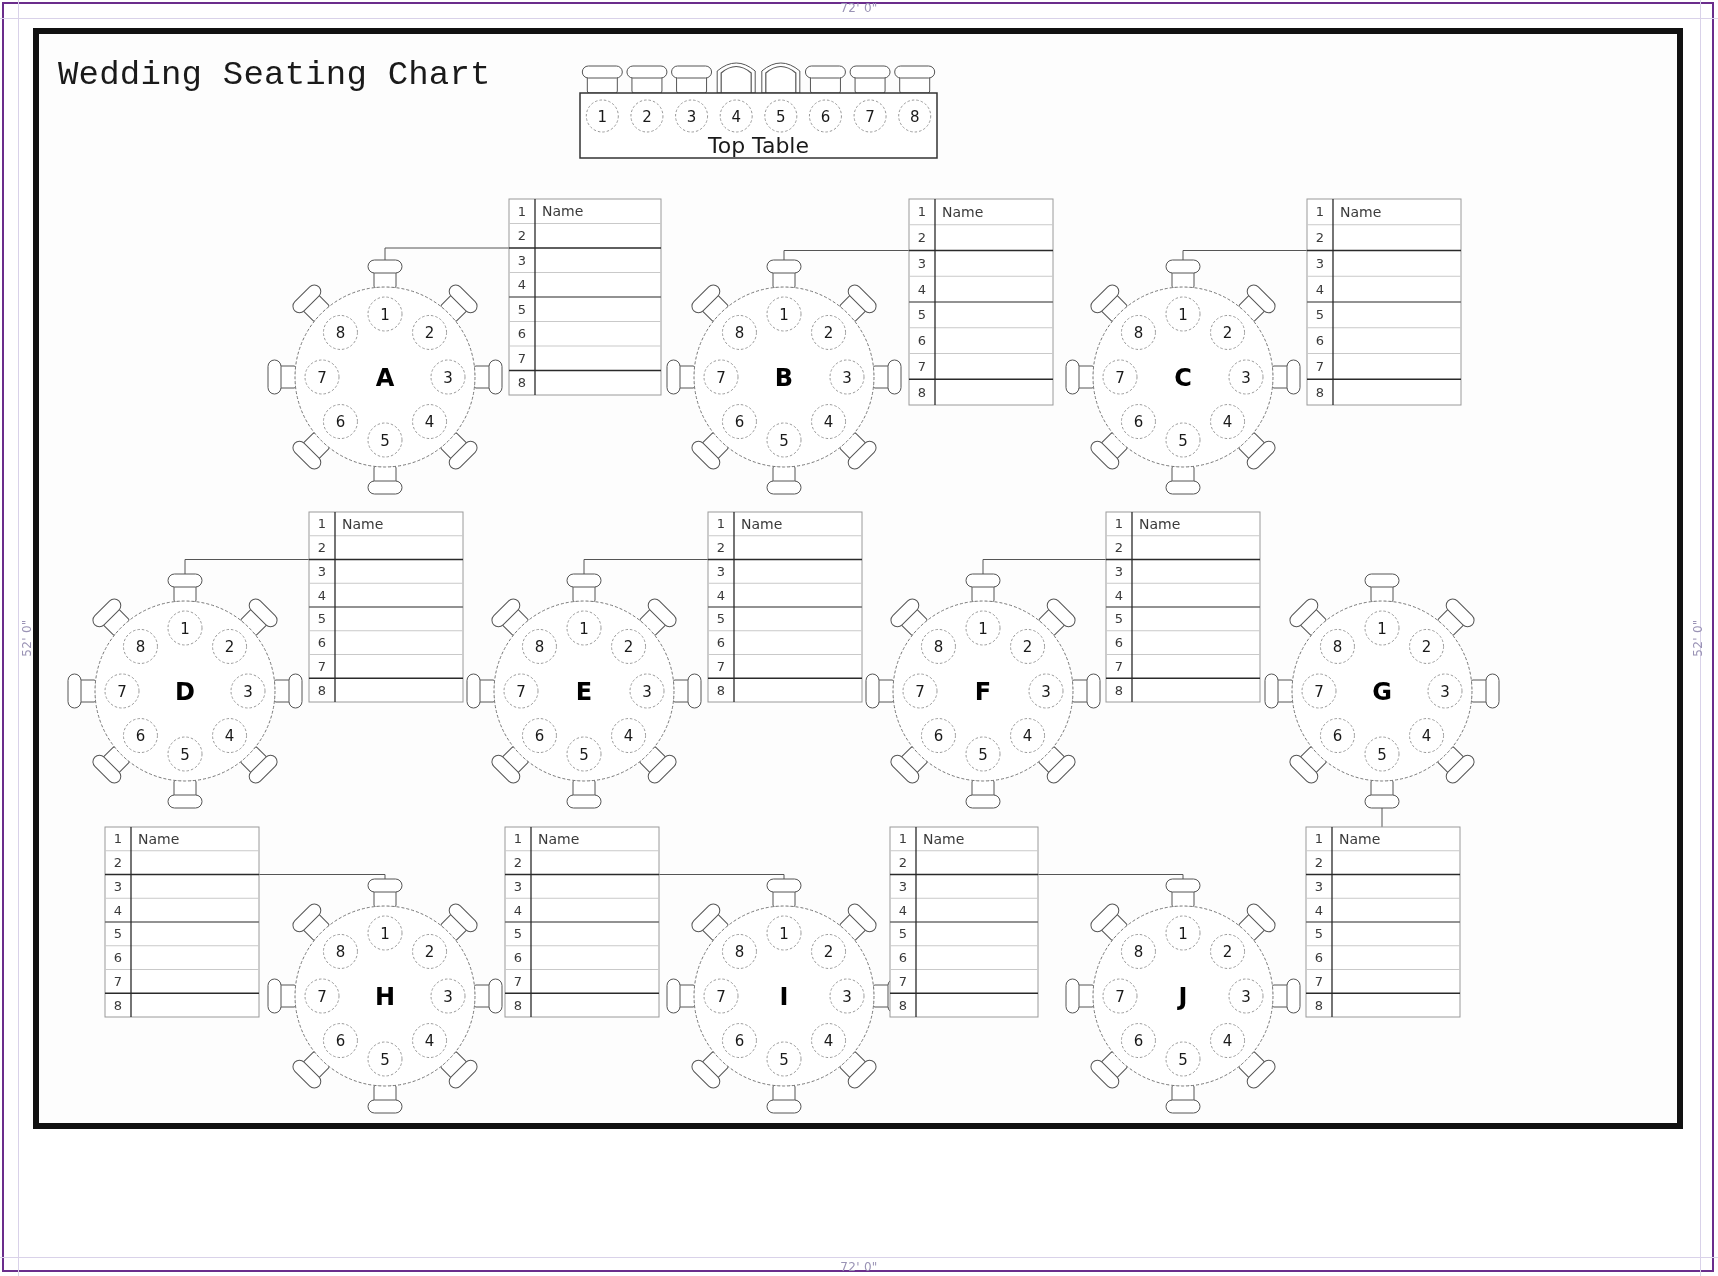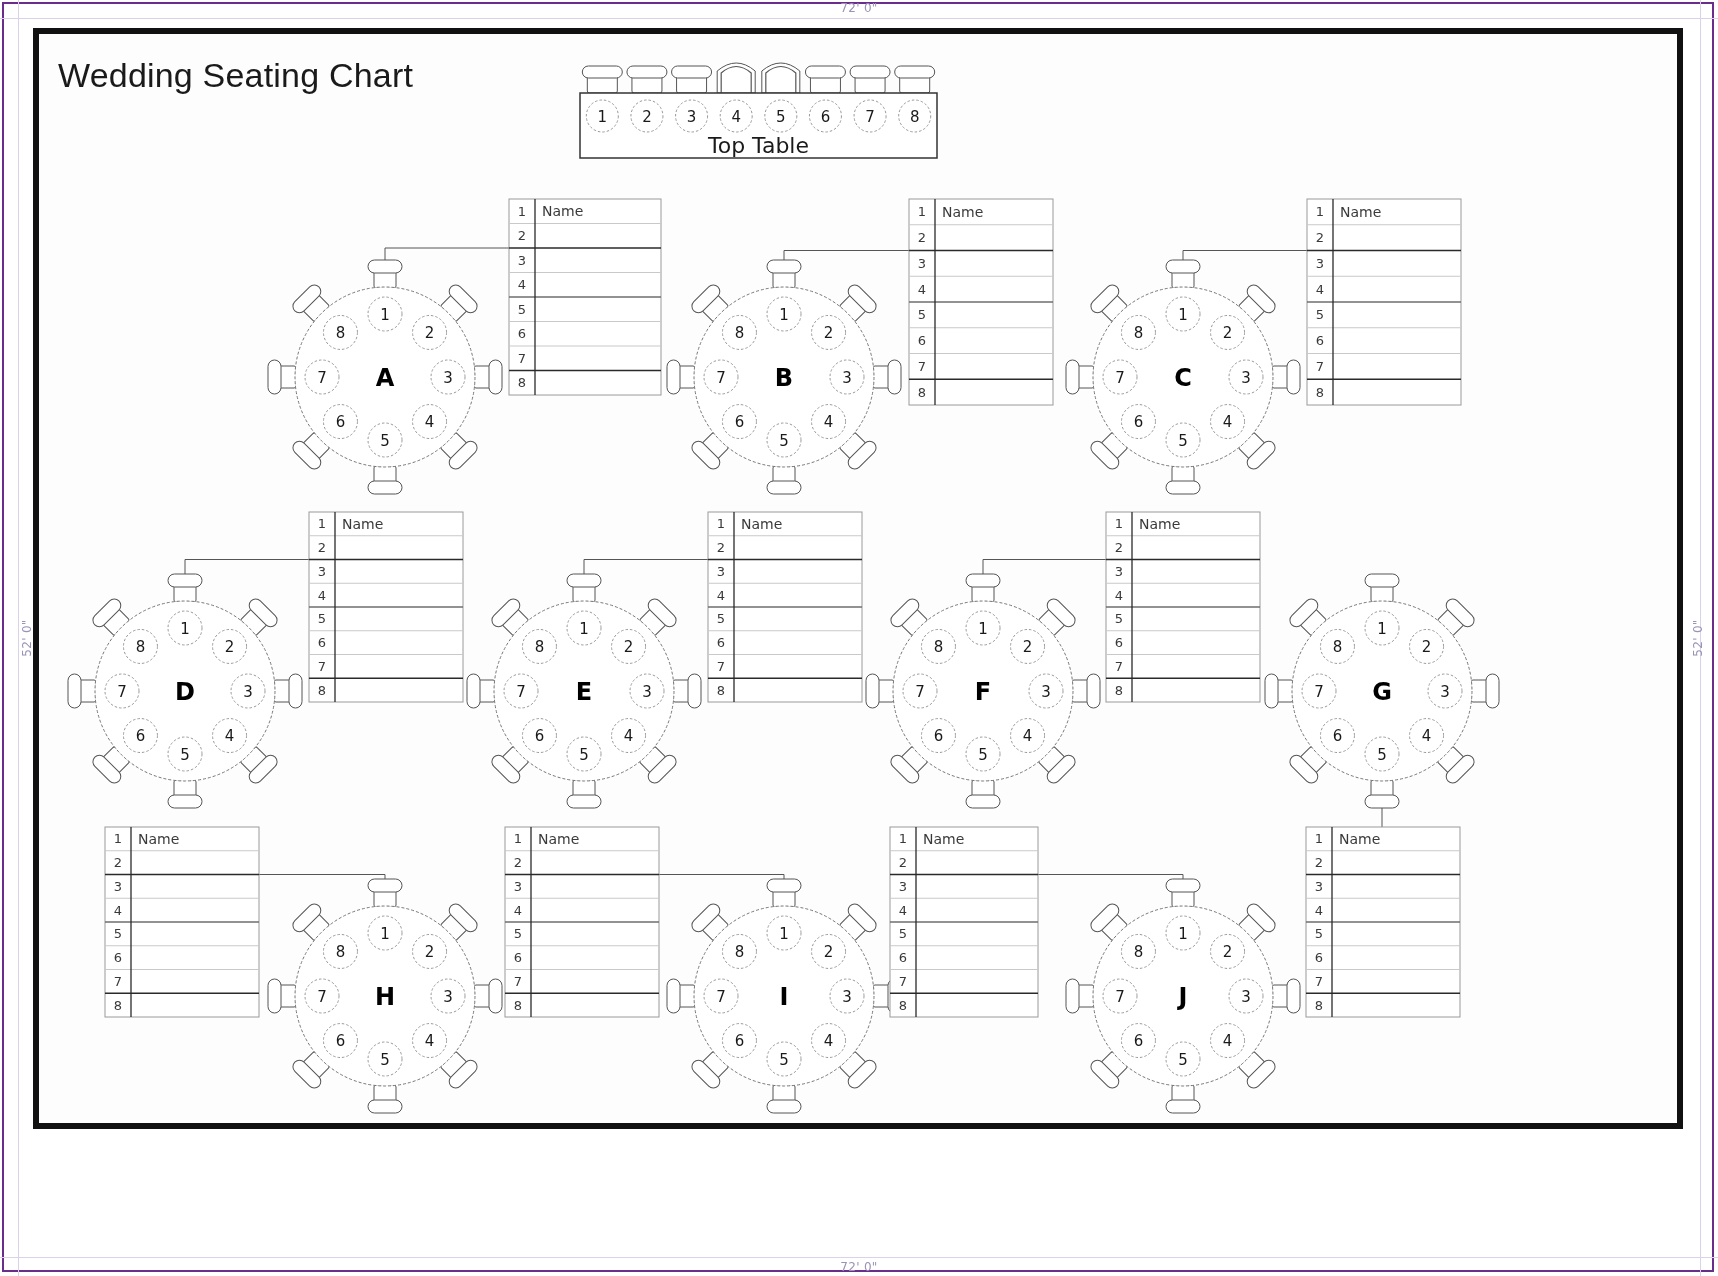--- a/index.html
+++ b/index.html
@@ -62,21 +62,21 @@
   .dim-right {
     right: 2px; top: 50%;
     transform: translateY(-50%) rotate(-90deg);
     transform-origin: center;
   }
   .chart-title {
     position: absolute;
     left: 58px; top: 56px;
     font-size: 34px;
     color: #1a1a1a;
-    font-family: Liberation Sans, sans-serif;
+    font-family: Liberation Mono, monospace;
     font-weight: 400;
     letter-spacing: 0.2px;
   }
   svg { display: block; }
   .svg-layer {
     position: absolute;
     left: 0; top: 0;
     width: 1718px; height: 1276px;
     pointer-events: none;
   }

